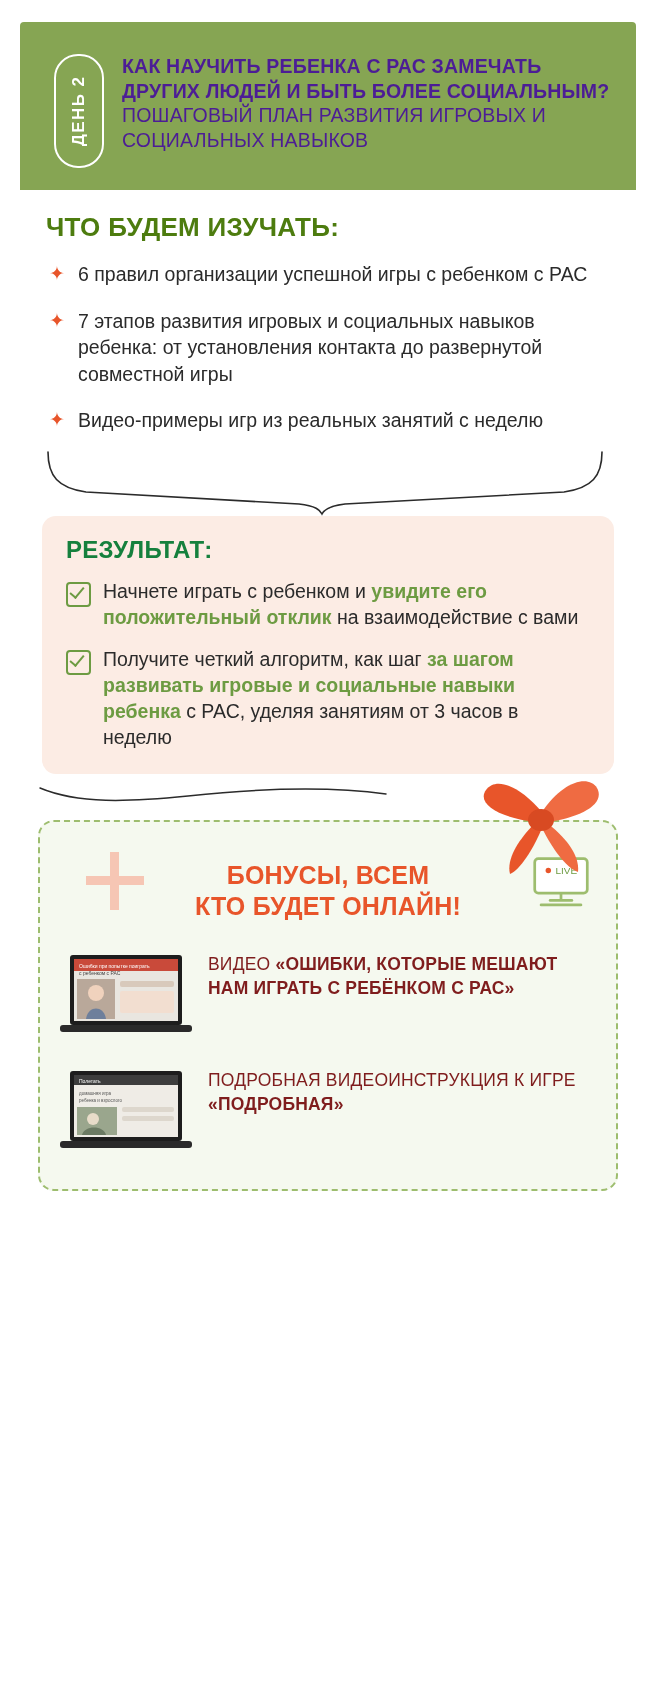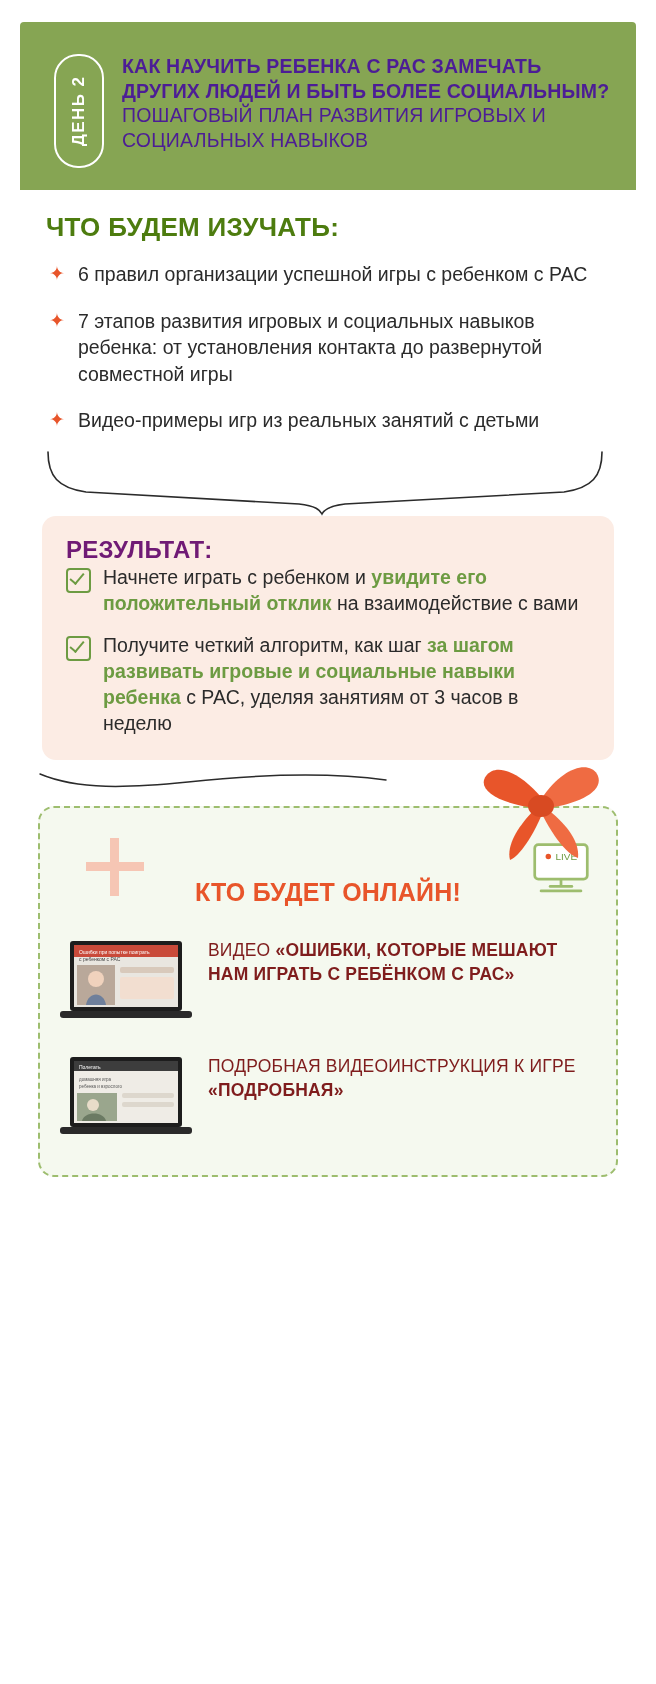--- a/index.html
+++ b/index.html
@@ -120,25 +120,25 @@
   }
 
   
   .result-card {
     margin: 0 22px;
     background: #fcece4;
     border-radius: 14px;
     padding: 20px 24px 24px 24px;
   }
   .result-title {
-    color: #701a75;
+    color: #15803d;
     font-size: 24px;
     font-weight: bold;
     letter-spacing: 0.3px;
-    margin-bottom: 0;
+    margin-bottom: 14px;
   }
   .result-item {
     display: flex;
     margin-bottom: 16px;
   }
   .result-item:last-child { margin-bottom: 0; }
   .check-box {
     width: 21px;
     height: 21px;
     min-width: 21px;
@@ -284,21 +284,21 @@
       <li class="learn-item">
         <span class="spark">✦</span>
         <span class="learn-text">6 правил организации успешной игры с ребенком с РАС</span>
       </li>
       <li class="learn-item">
         <span class="spark">✦</span>
         <span class="learn-text">7 этапов развития игровых и социальных навыков ребенка: от установления контакта до развернутой совместной игры</span>
       </li>
       <li class="learn-item">
         <span class="spark">✦</span>
-        <span class="learn-text">Видео-примеры игр из реальных занятий с детьми</span>
+        <span class="learn-text">Видео-примеры игр из реальных занятий с неделю</span>
       </li>
     </ul>
   </div>
 
   <div class="brace-wrap">
     <svg width="570" height="66" viewBox="0 0 570 66" fill="none">
       <path d="M4 2 C4 26, 14 38, 42 42 L255 54 C272 56, 276 60, 278 64 C280 60, 285 56, 301 54 L520 42 C548 38, 558 26, 558 2" stroke="#2b2b2b" stroke-width="1.6" fill="none" stroke-linecap="round"></path>
     </svg>
   </div>
 
@@ -339,21 +339,21 @@
         <rect x="3" y="3" width="58" height="38" rx="4" stroke="#9dbd6e" stroke-width="3" fill="#ffffff"></rect>
         <circle cx="18" cy="16" r="3" fill="#e8552a"></circle>
         <text x="26" y="20" font-family="Liberation Sans, sans-serif" font-size="11" fill="#6d9b42">LIVE</text>
         <path d="M20 49 H44" stroke="#9dbd6e" stroke-width="3" stroke-linecap="round"></path>
         <path d="M32 41 V49" stroke="#9dbd6e" stroke-width="3"></path>
         <path d="M10 54 H54" stroke="#9dbd6e" stroke-width="3" stroke-linecap="round"></path>
       </svg>
 
       <div class="bonus-head">
         <div class="bonus-title">
-          <br>
+          <span>БОНУСЫ, ВСЕМ</span><br>
           <span>КТО БУДЕТ ОНЛАЙН!</span>
         </div>
       </div>
 
       <div class="bonus-items">
 
         <div class="bonus-item">
           <svg class="laptop" viewBox="0 0 132 86">
             <rect x="10" y="2" width="112" height="70" rx="3" fill="#1d1d1d"></rect>
             <rect x="14" y="6" width="104" height="62" fill="#e9e6e0"></rect>

